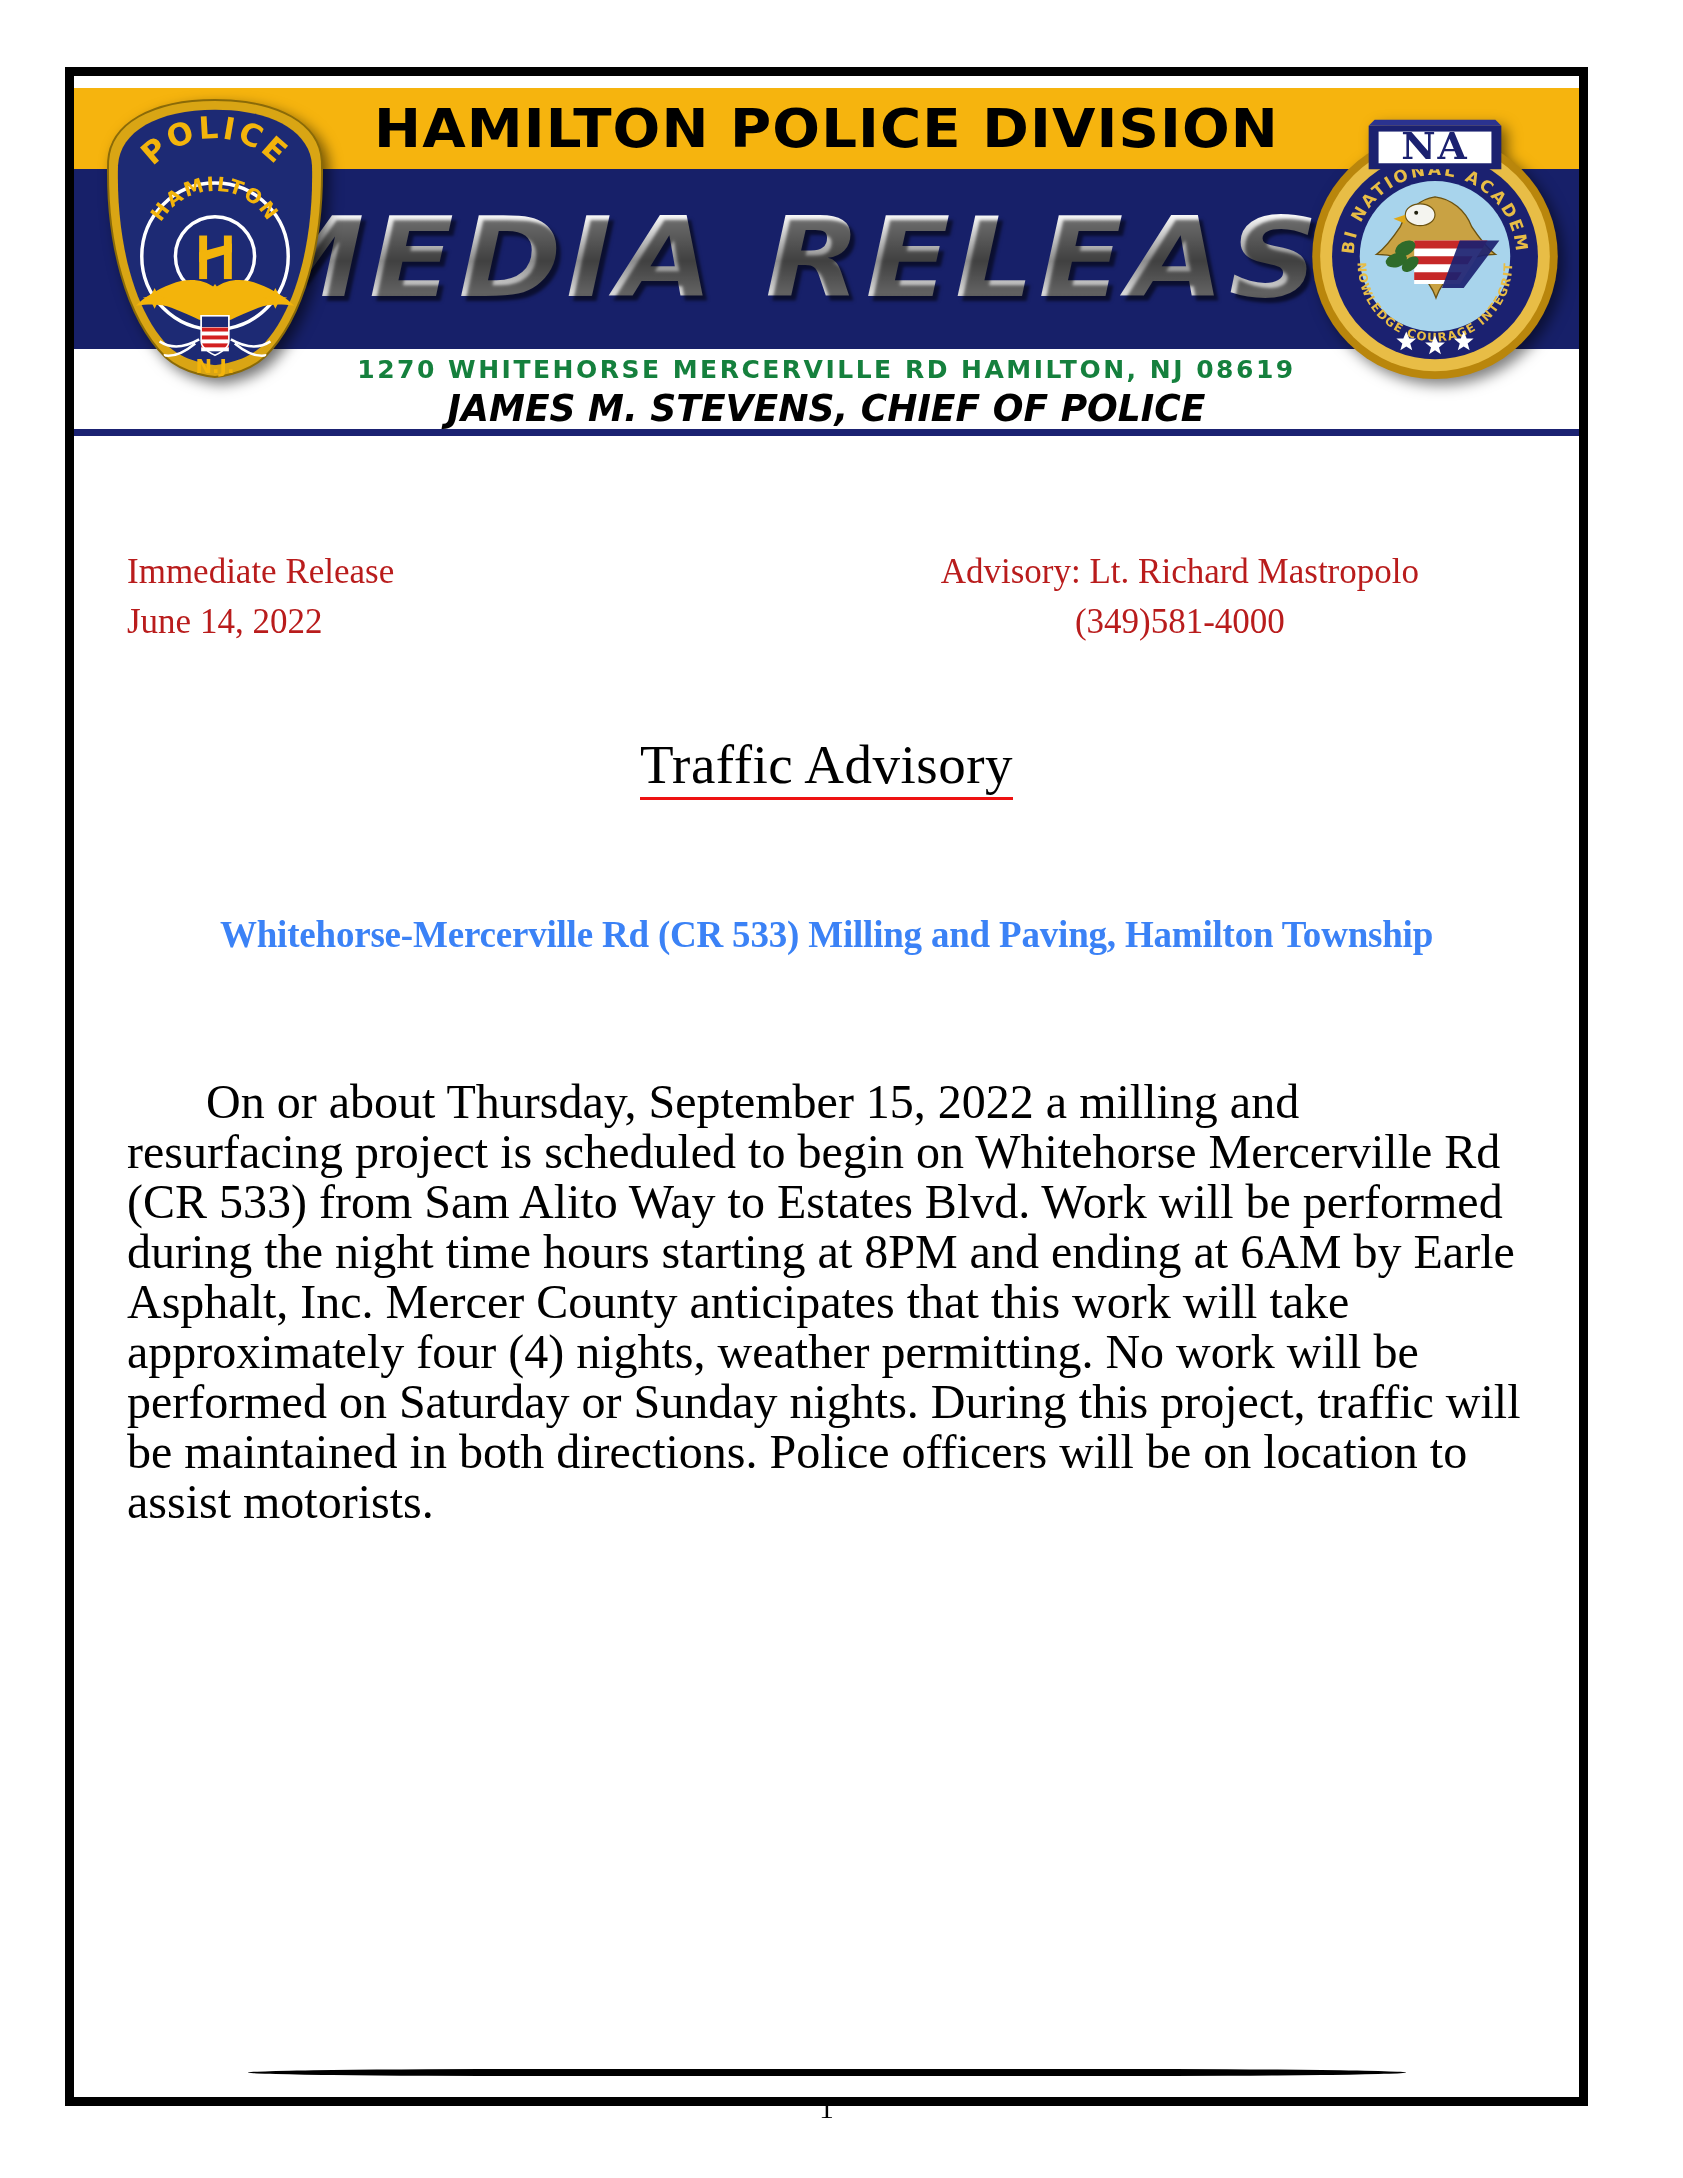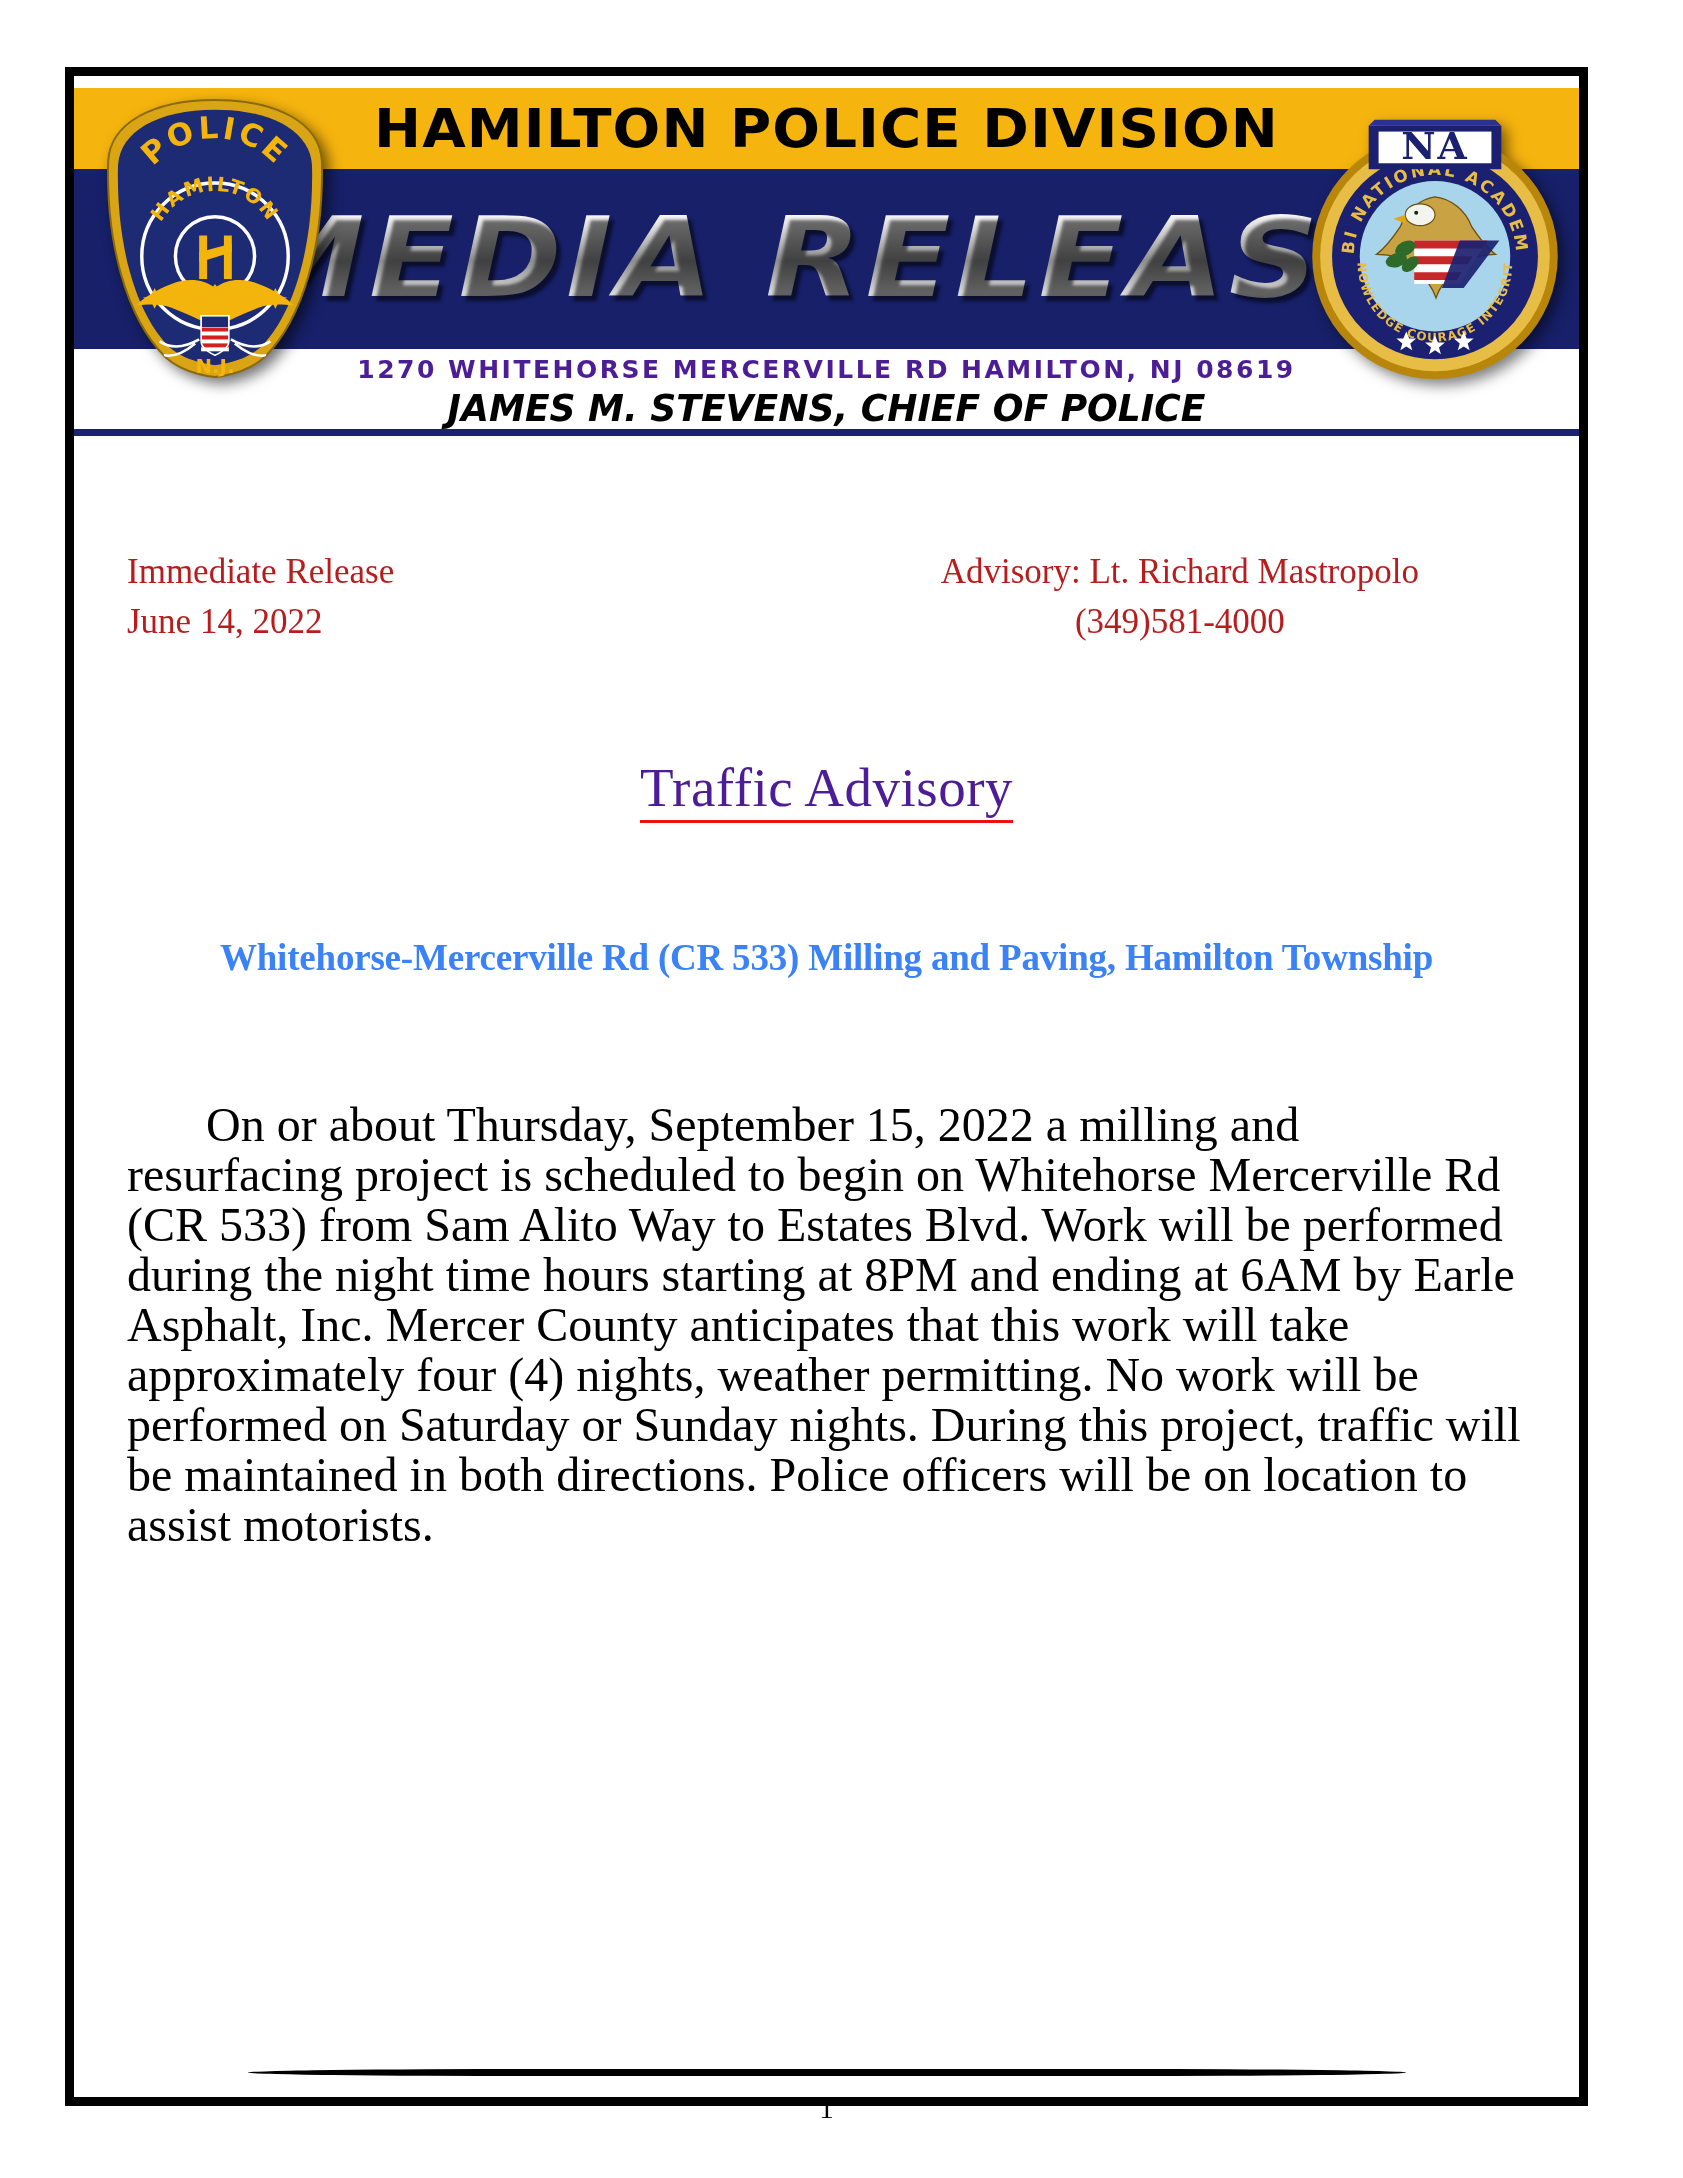--- a/index.html
+++ b/index.html
@@ -99,21 +99,21 @@
 
   #address-line {
     position: absolute;
     left: 0; top: 279px;
     width: 100%;
     text-align: center;
     font-family: "DejaVu Sans", sans-serif;
     font-weight: 700;
     font-size: 25px;
     letter-spacing: 2.5px;
-    color: #4c1d95;
+    color: #15803d;
     z-index: 4;
   }
   #chief-line {
     position: absolute;
     left: 0; top: 310px;
     width: 100%;
     text-align: center;
     font-family: "DejaVu Sans", sans-serif;
     font-weight: 700;
     font-style: italic;
@@ -163,23 +163,23 @@
     text-align: center;
   }
   .meta-line {
     font-size: 35px;
     line-height: 50px;
     color: #b91c1c;
     white-space: nowrap;
   }
 
   #advisory-title {
-    margin-top: 111px;
-    text-align: center;
-    color: #4c1d95;
+    margin-top: 88px;
+    text-align: center;
+    color: #000000;
     font-size: 55px;
     line-height: 61px;
     letter-spacing: 0.5px;
   }
   #advisory-title .ul {
     border-bottom: 3px solid #ee1111;
     padding-bottom: 2px;
   }
 
   #subject-heading {

